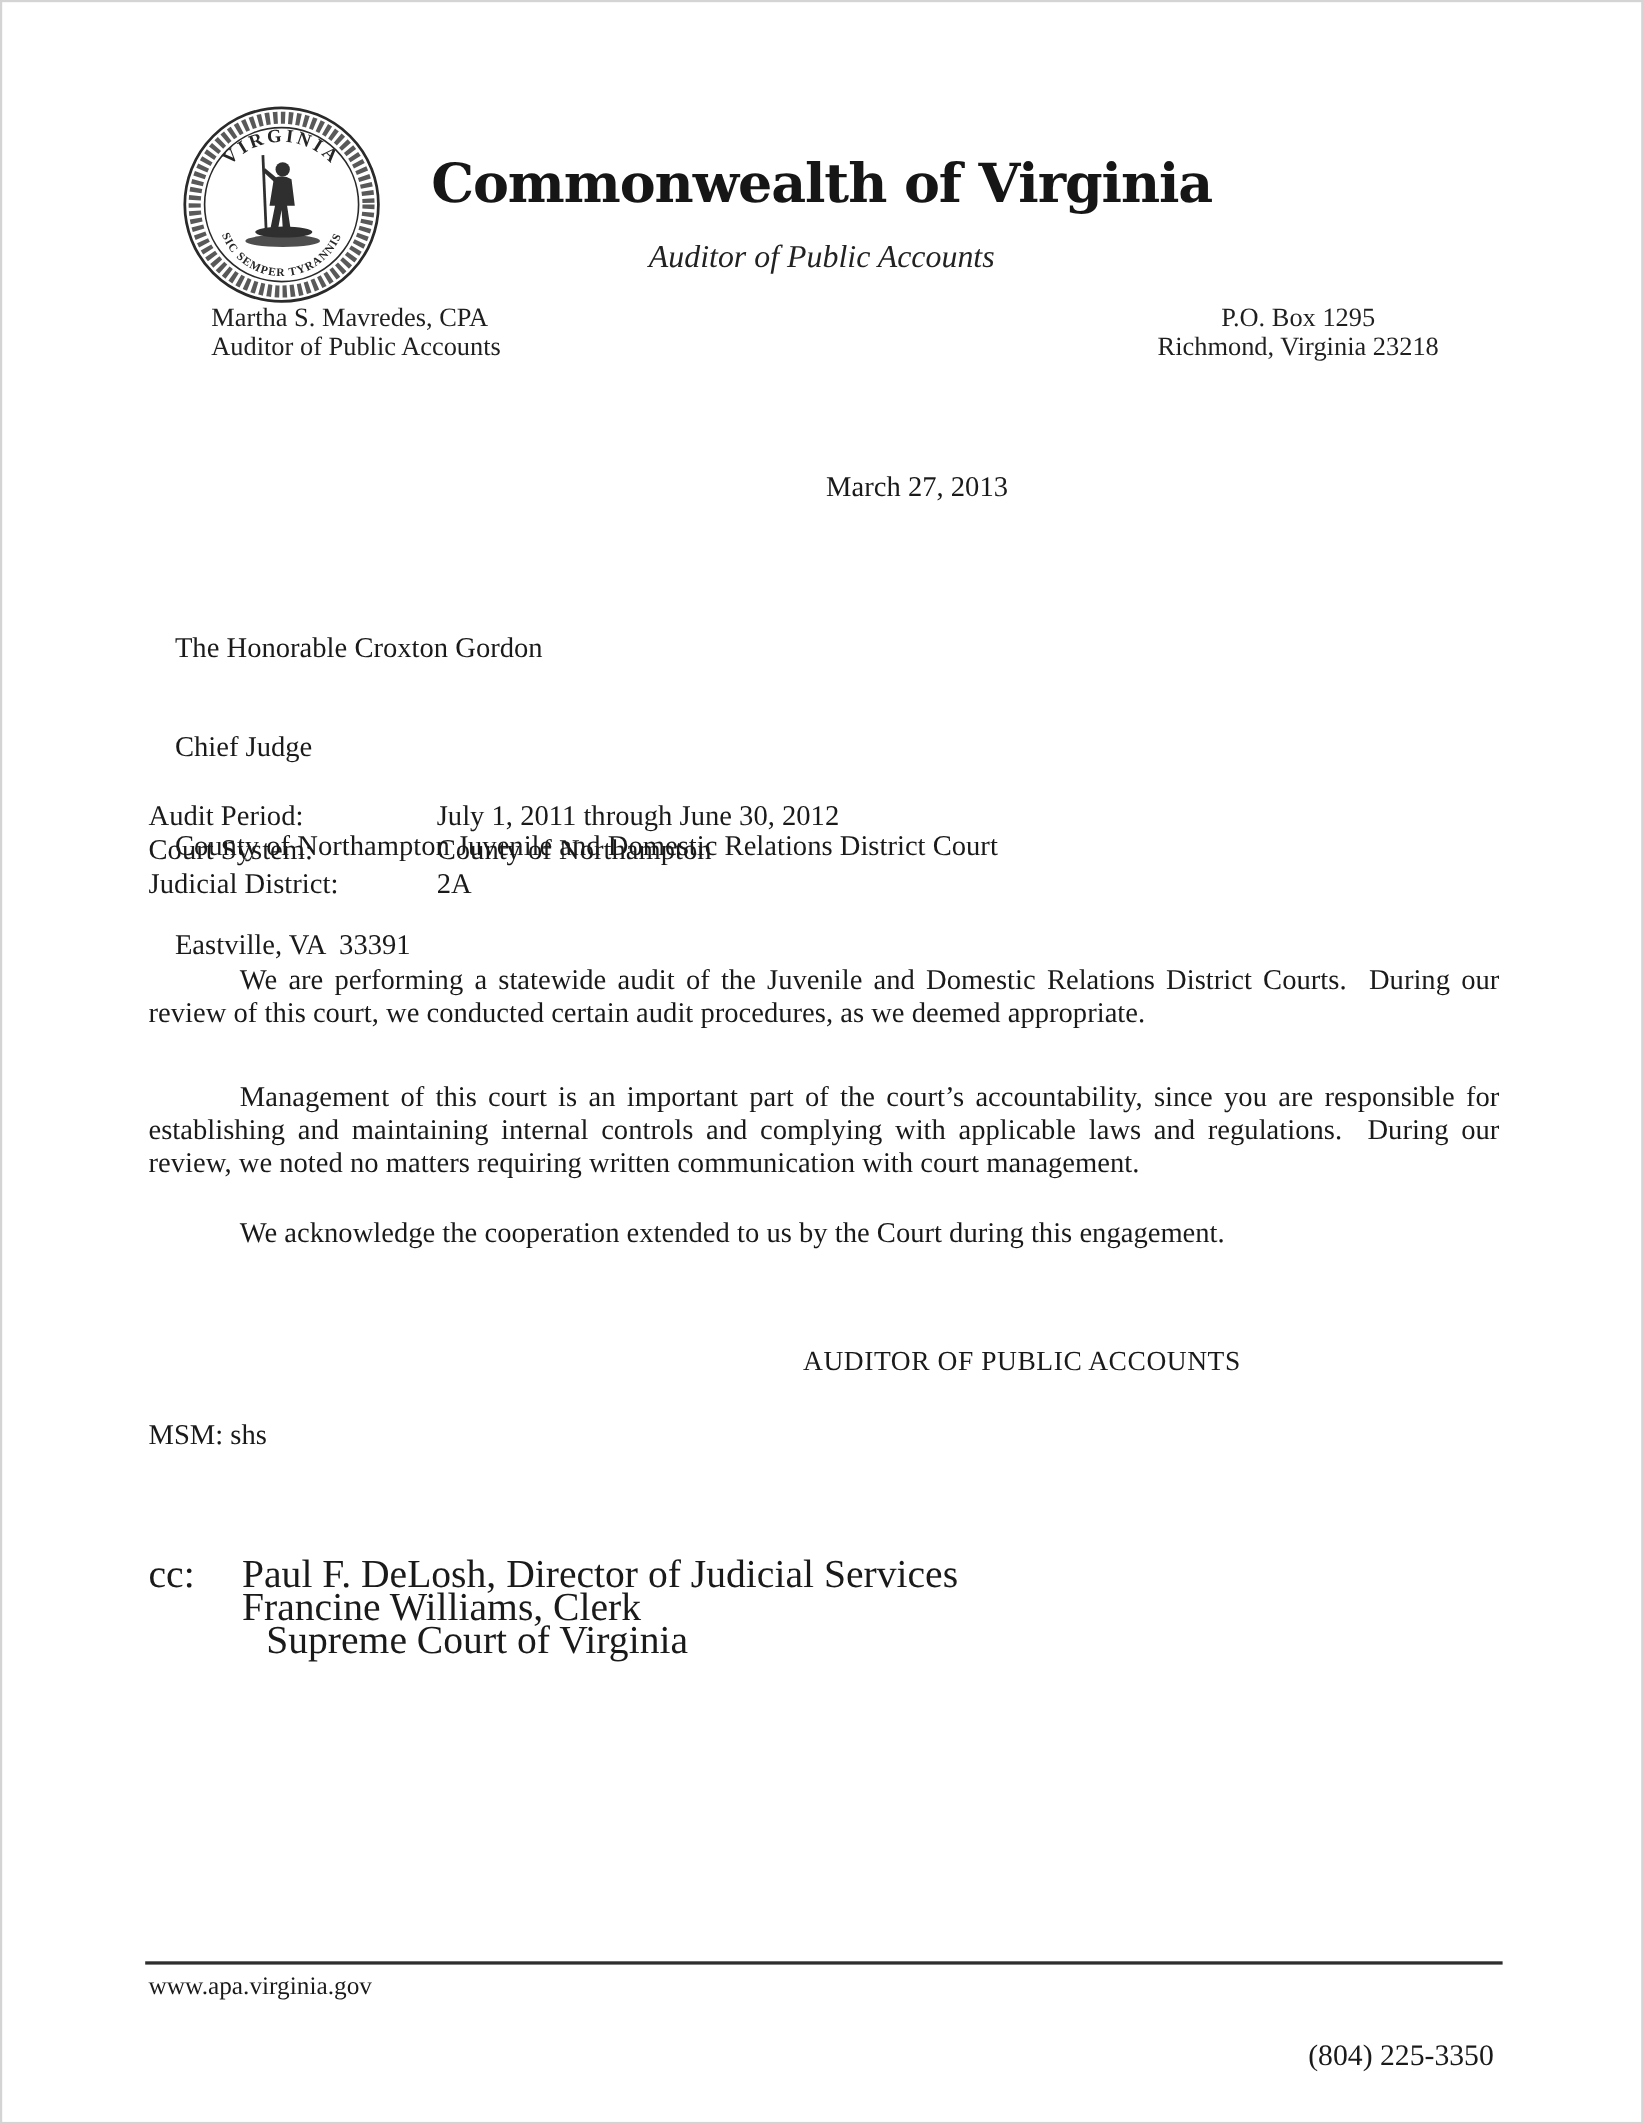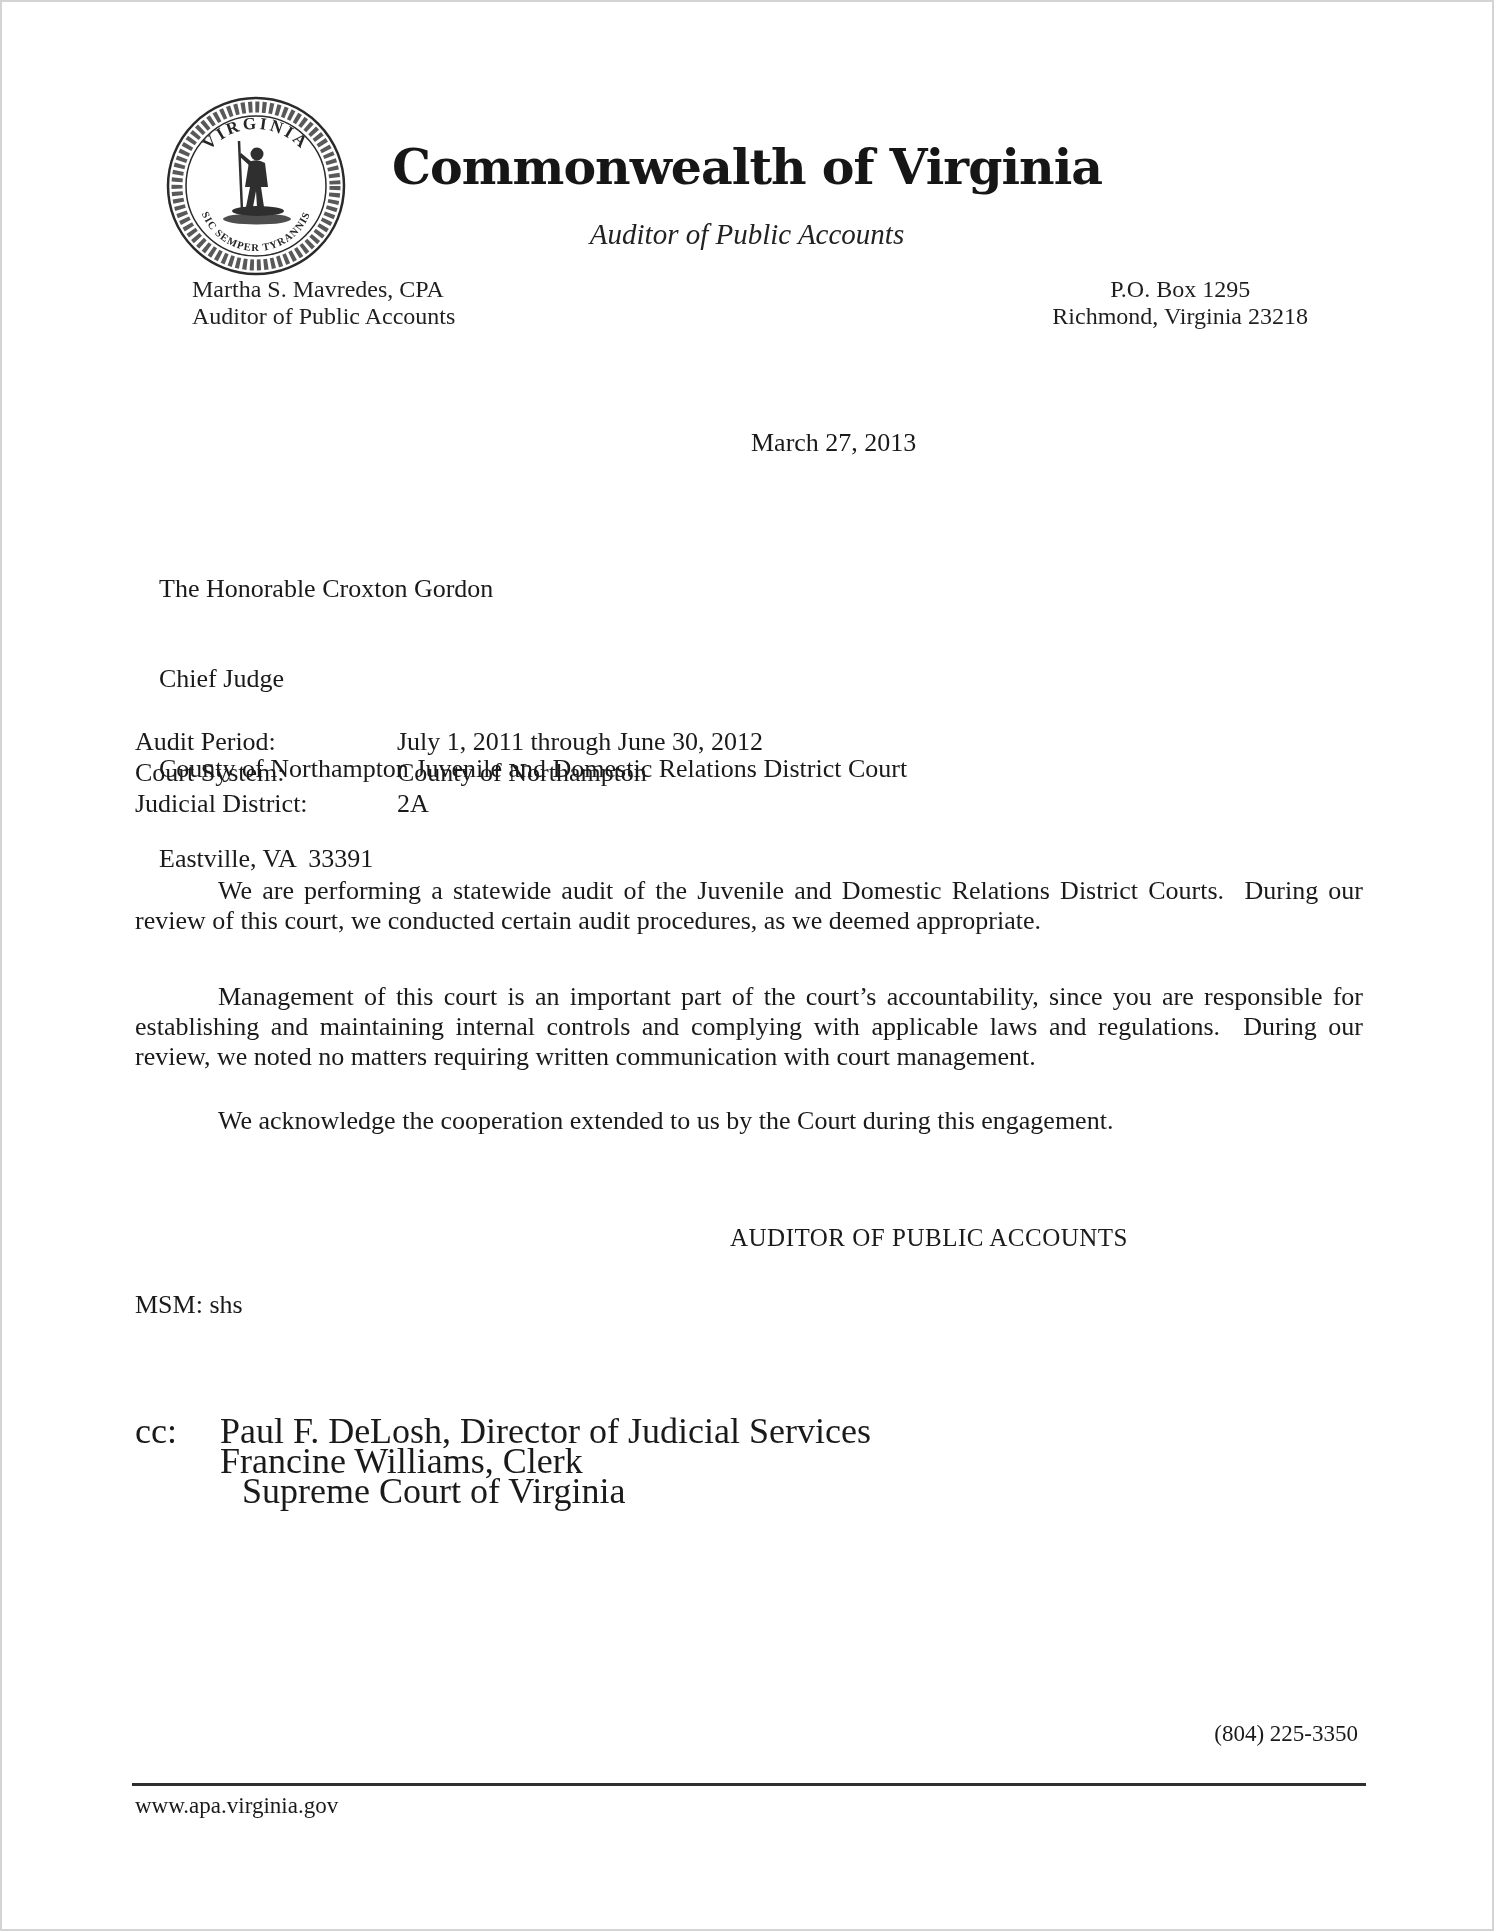--- a/index.html
+++ b/index.html
@@ -62,21 +62,21 @@
   .signature-line { position: absolute; left: 728px; top: 1222px; font-size: 25px; letter-spacing: 0.5px; }
   .reference-line { position: absolute; left: 133px; top: 1288px; font-size: 26px; }
   .cc-block { position: absolute; left: 133px; top: 1414px; font-size: 36px; line-height: 30px; display: flex; }
   .cc-label { width: 85px; flex: 0 0 85px; }
   .cc-item-indent { padding-left: 22px; }
   .footer-rule {
     position: absolute; left: 130px; top: 1781px; width: 1234px; height: 0;
     border-top: 3px solid #2e2e2e;
   }
   .footer-web { position: absolute; left: 133px; top: 1791px; font-size: 23px; }
-  .footer-phone { position: absolute; right: 134px; top: 1719px; font-size: 23px; margin-left: 12px; }
+  .footer-phone { position: absolute; right: 134px; top: 1851px; font-size: 27px; margin-left: 12px; }
   .seal-text { fill: #262626; font-family: "Liberation Serif", serif; font-weight: bold; }
 </style>
 </head>
 <body>
 
 <div class="page">
 
   <div class="seal-wrap">
     <svg width="182" height="182" viewBox="0 0 182 182" xmlns="http://www.w3.org/2000/svg">
       <circle cx="91" cy="91" r="88" fill="none" stroke="#2a2a2a" stroke-width="2.5"></circle>

